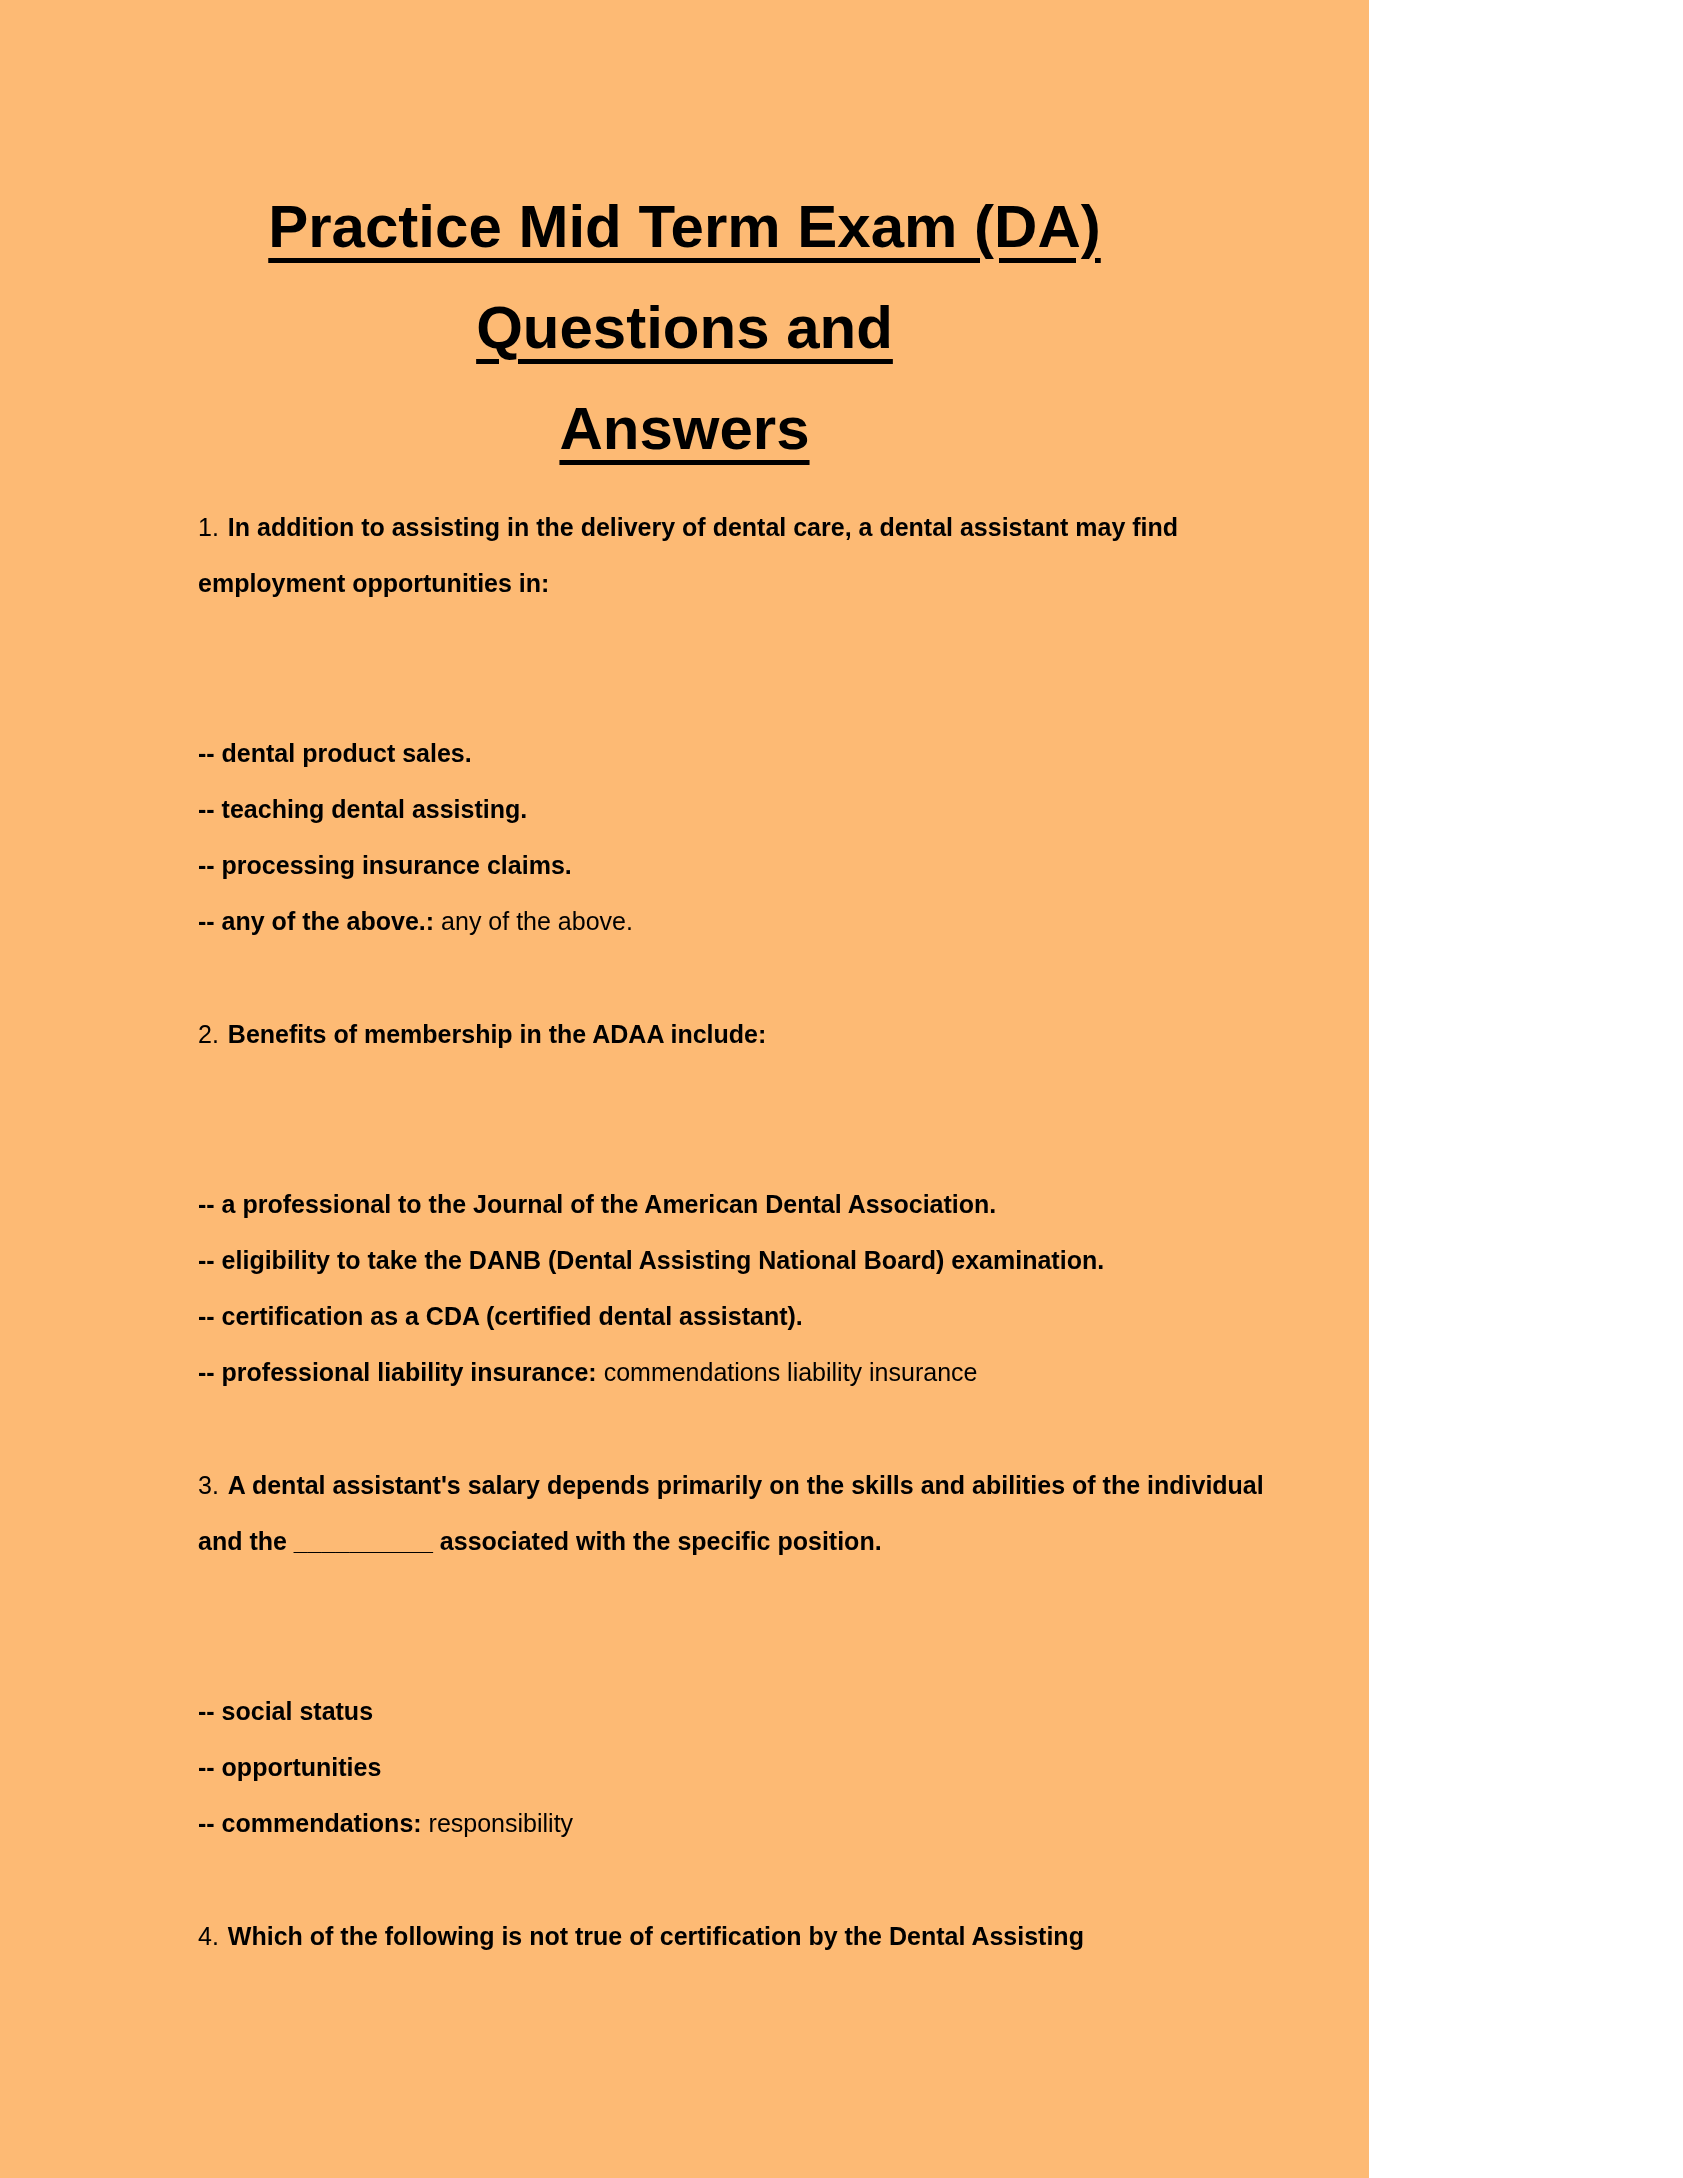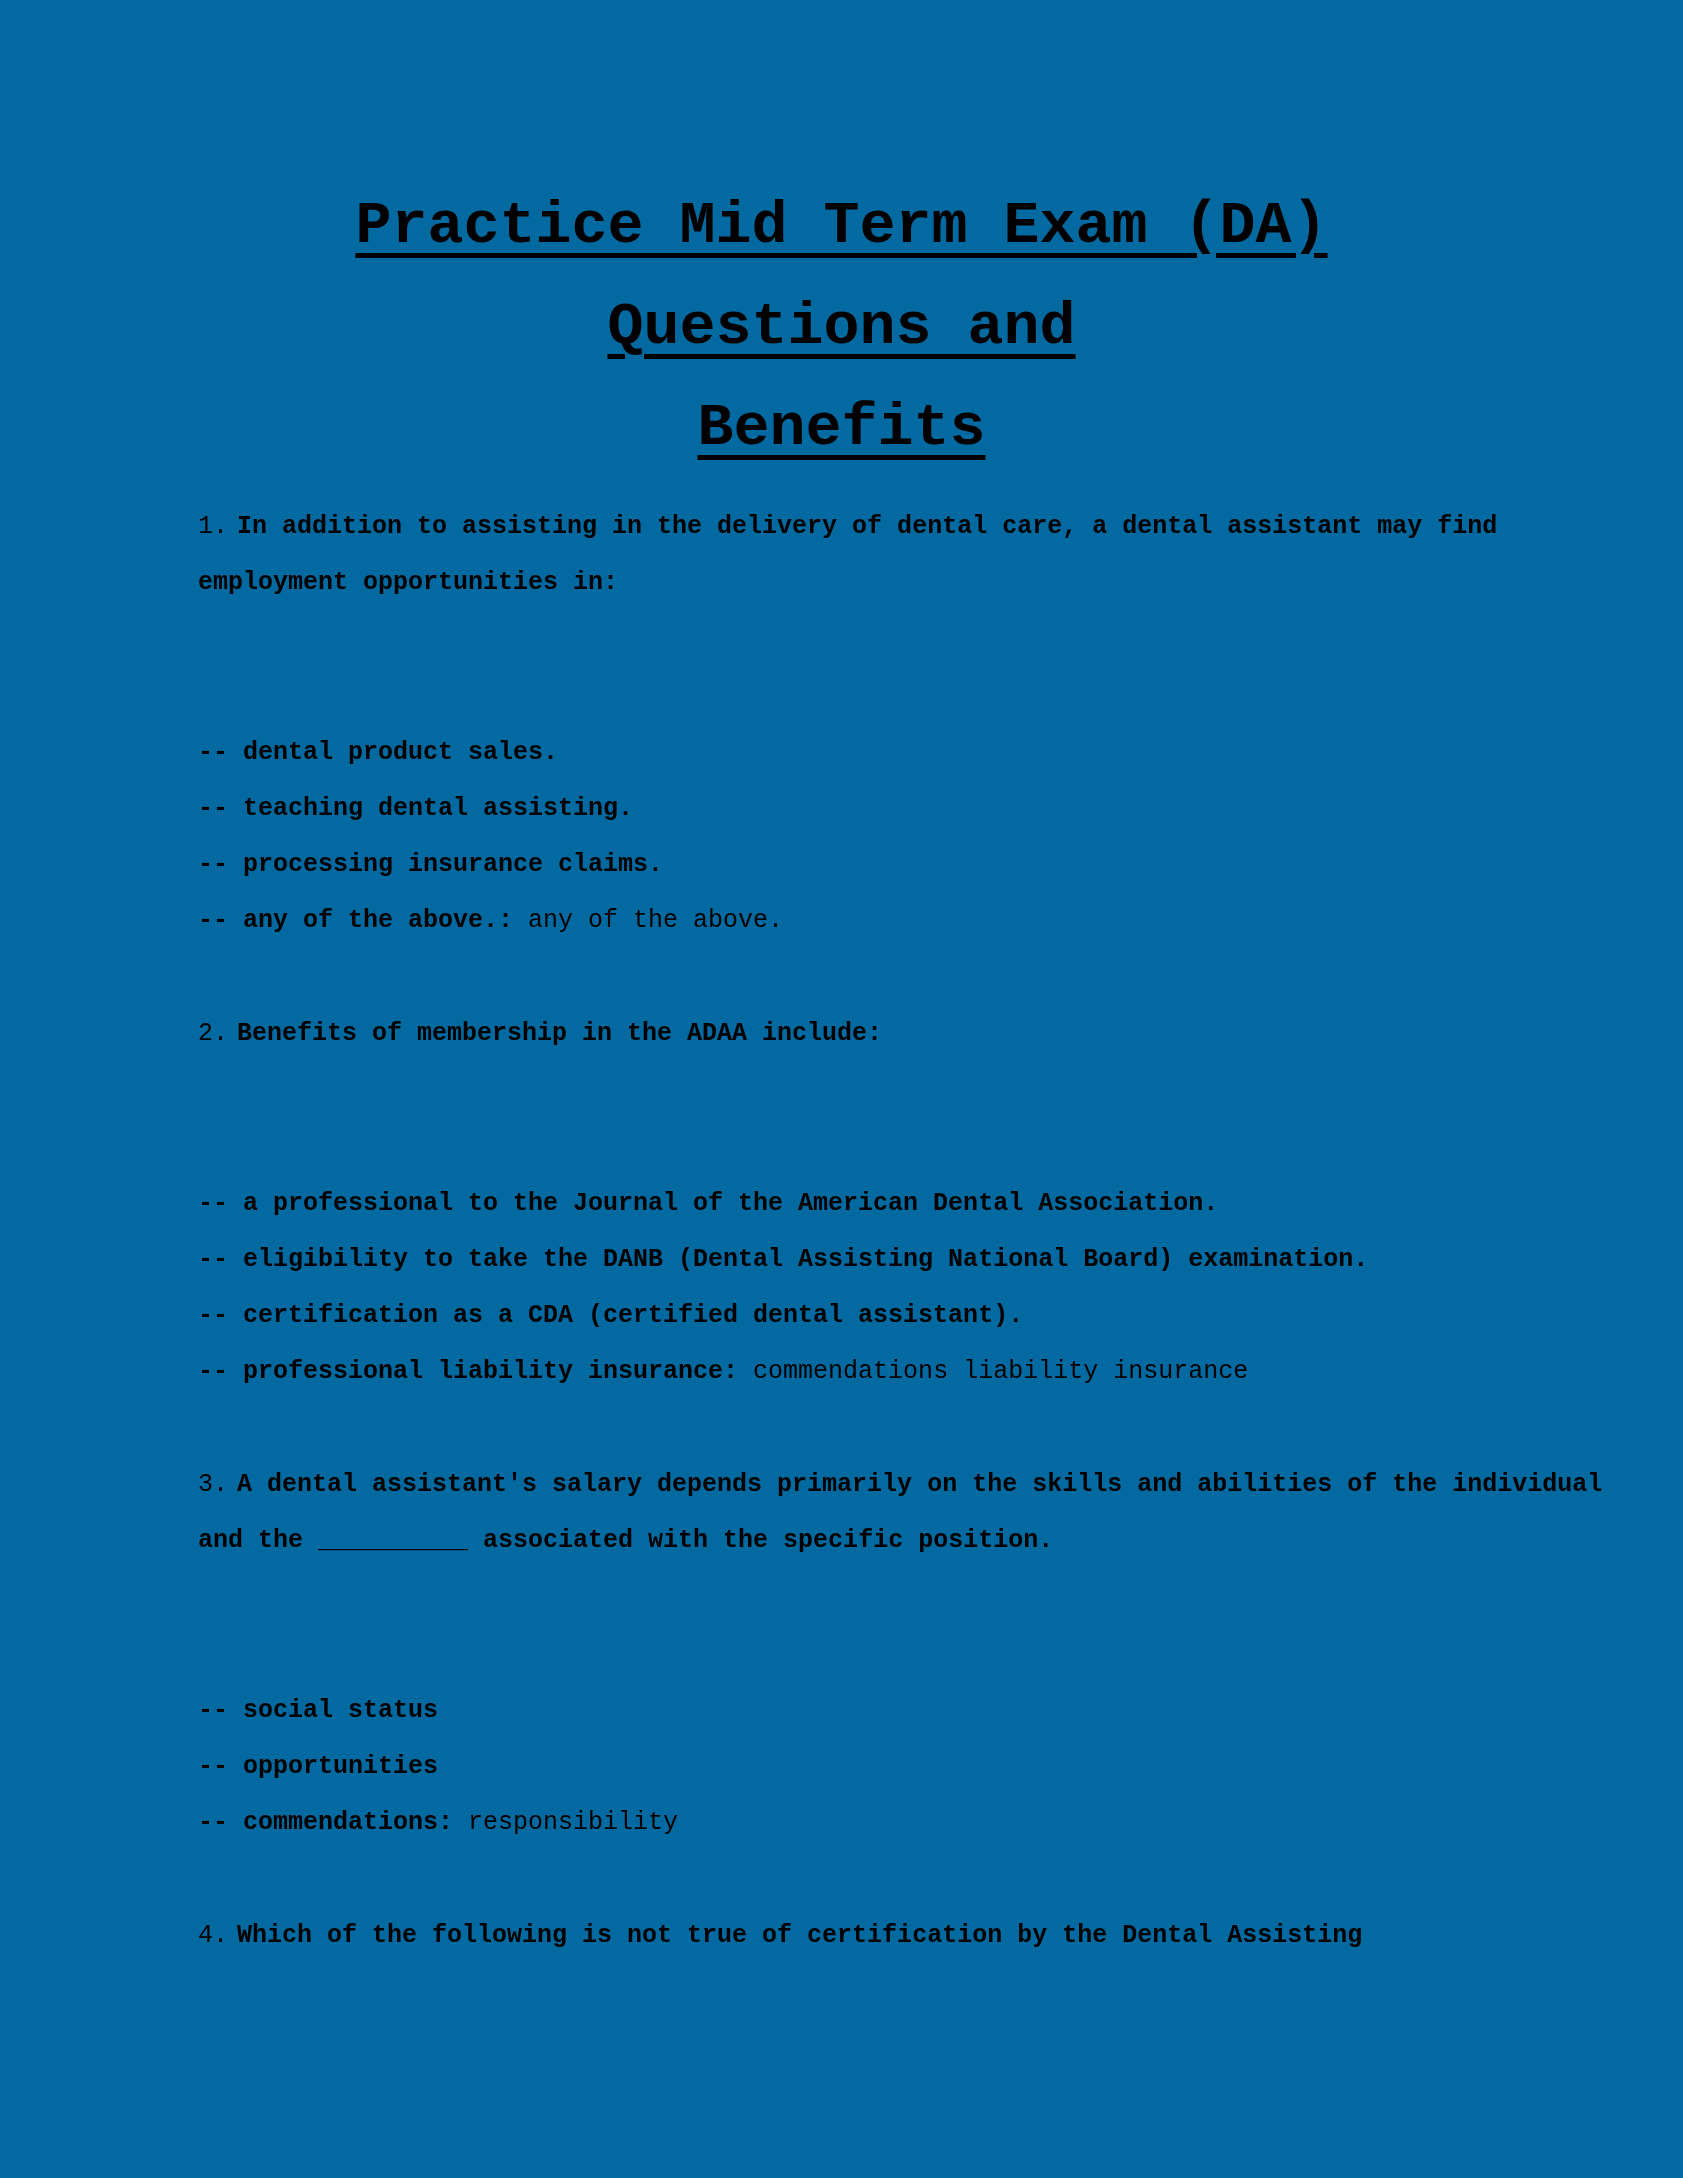--- a/index.html
+++ b/index.html
@@ -1,22 +1,22 @@
 <!DOCTYPE html>
 <html><head>
 <meta charset="utf-8">
 <style>
   html, body { margin: 0; padding: 0; background: #ffffff; }
   .page {
     position: relative;
-    width: 1683px;
+    width: 1369px;
     height: 2178px;
-    background: #0369a1;
+    background: #fdba74;
     color: #000000;
-    font-family: Liberation Mono, monospace;
+    font-family: Liberation Sans, sans-serif;
     overflow: hidden;
     box-sizing: border-box;
   }
   .content {
     padding: 176px 198px 0 198px;
   }
   .doc-title {
     margin: 0;
     text-align: center;
     font-size: 60px;
@@ -47,21 +47,21 @@
   .blank { font-weight: 700; letter-spacing: 0; }
 </style>
 </head>
 <body>
 
 <main class="page">
   <div class="content">
 
     <h1 class="doc-title">
         <span class="title-line"><span class="u">Practice Mid Term Exam (DA) Questions and</span></span>
-        <span class="title-line"><span class="u">Benefits</span></span>
+        <span class="title-line"><span class="u">Answers</span></span>
       </h1>
 
     <section class="question q-first">
       <p class="line"><span class="q-num">1.</span><span class="q-text">In addition to assisting in the delivery of dental care, a dental assistant may find</span></p>
       <p class="line"><span class="q-text">employment opportunities in:</span></p>
     </section>
 
     <section class="options">
       <p class="line"><span class="opt-label">-- dental product sales.</span><span class="opt-answer"></span></p>
       <p class="line"><span class="opt-label">-- teaching dental assisting.</span><span class="opt-answer"></span></p>

